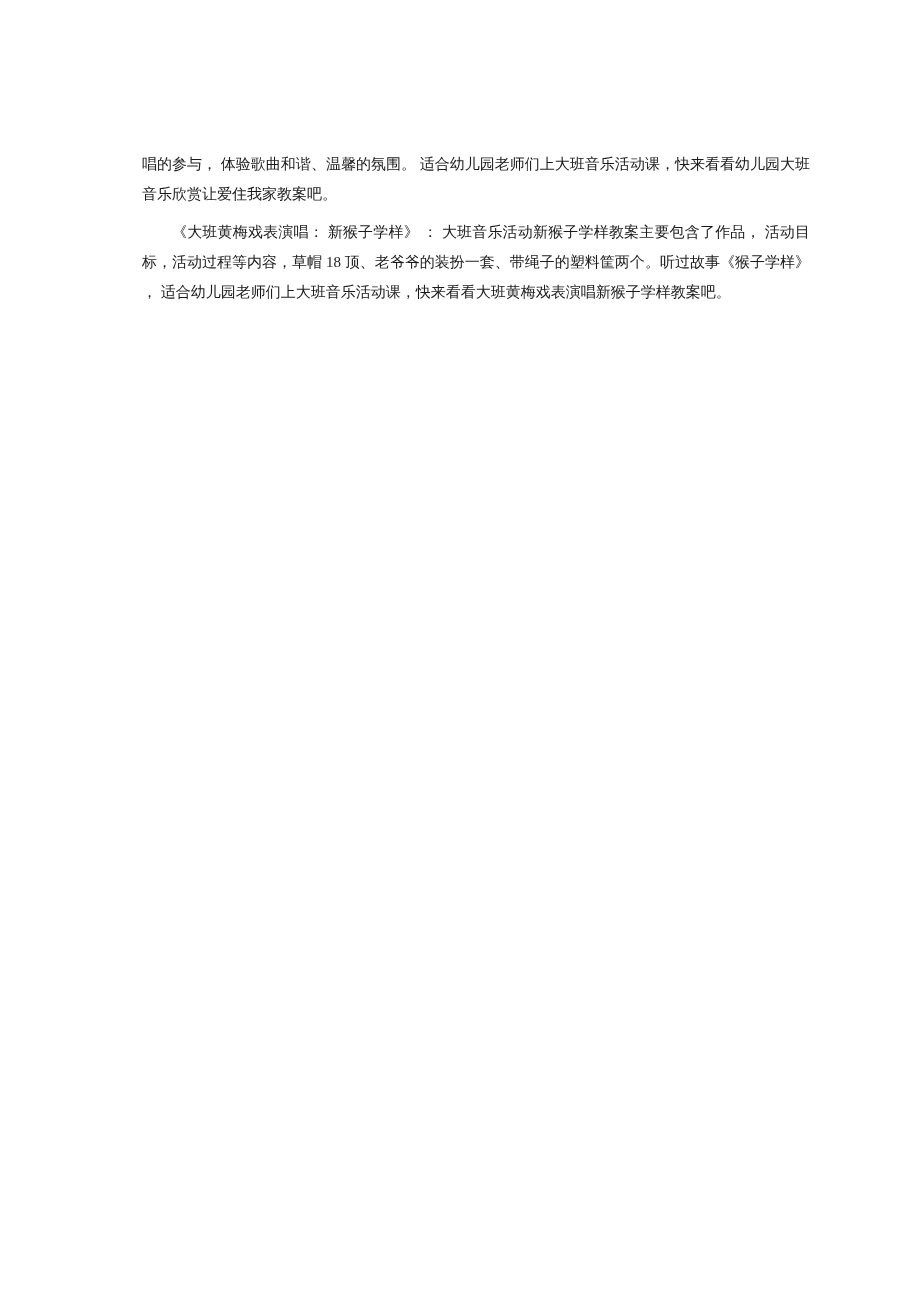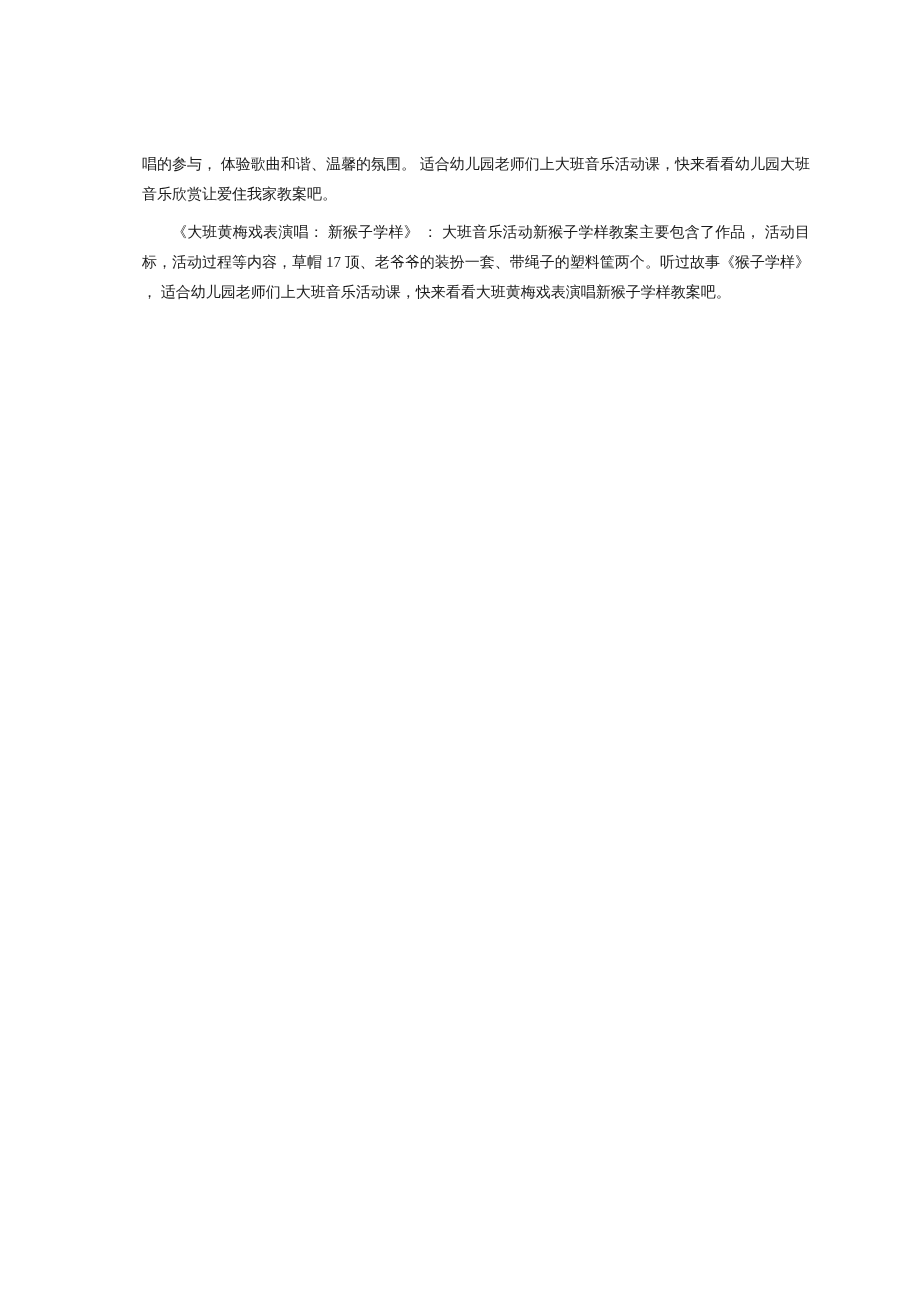--- a/index.html
+++ b/index.html
@@ -19,13 +19,13 @@
     margin-bottom: 0;
   }
   .indent {
     text-indent: 2em;
   }
 </style>
 </head>
 <body>
 
 <p class="para">唱的参与， 体验歌曲和谐、温馨的氛围。 适合幼儿园老师们上大班音乐活动课，快来看看幼儿园大班音乐欣赏让爱住我家教案吧。</p>
-<p class="para indent">《大班黄梅戏表演唱： 新猴子学样》 ： 大班音乐活动新猴子学样教案主要包含了作品， 活动目标，活动过程等内容，草帽 17 顶、老爷爷的装扮一套、带绳子的塑料筐两个。听过故事《猴子学样》 ， 适合幼儿园老师们上大班音乐活动课，快来看看大班黄梅戏表演唱新猴子学样教案吧。</p>
+<p class="para indent">《大班黄梅戏表演唱： 新猴子学样》 ： 大班音乐活动新猴子学样教案主要包含了作品， 活动目标，活动过程等内容，草帽 18 顶、老爷爷的装扮一套、带绳子的塑料筐两个。听过故事《猴子学样》 ， 适合幼儿园老师们上大班音乐活动课，快来看看大班黄梅戏表演唱新猴子学样教案吧。</p>
 
 </body></html>

